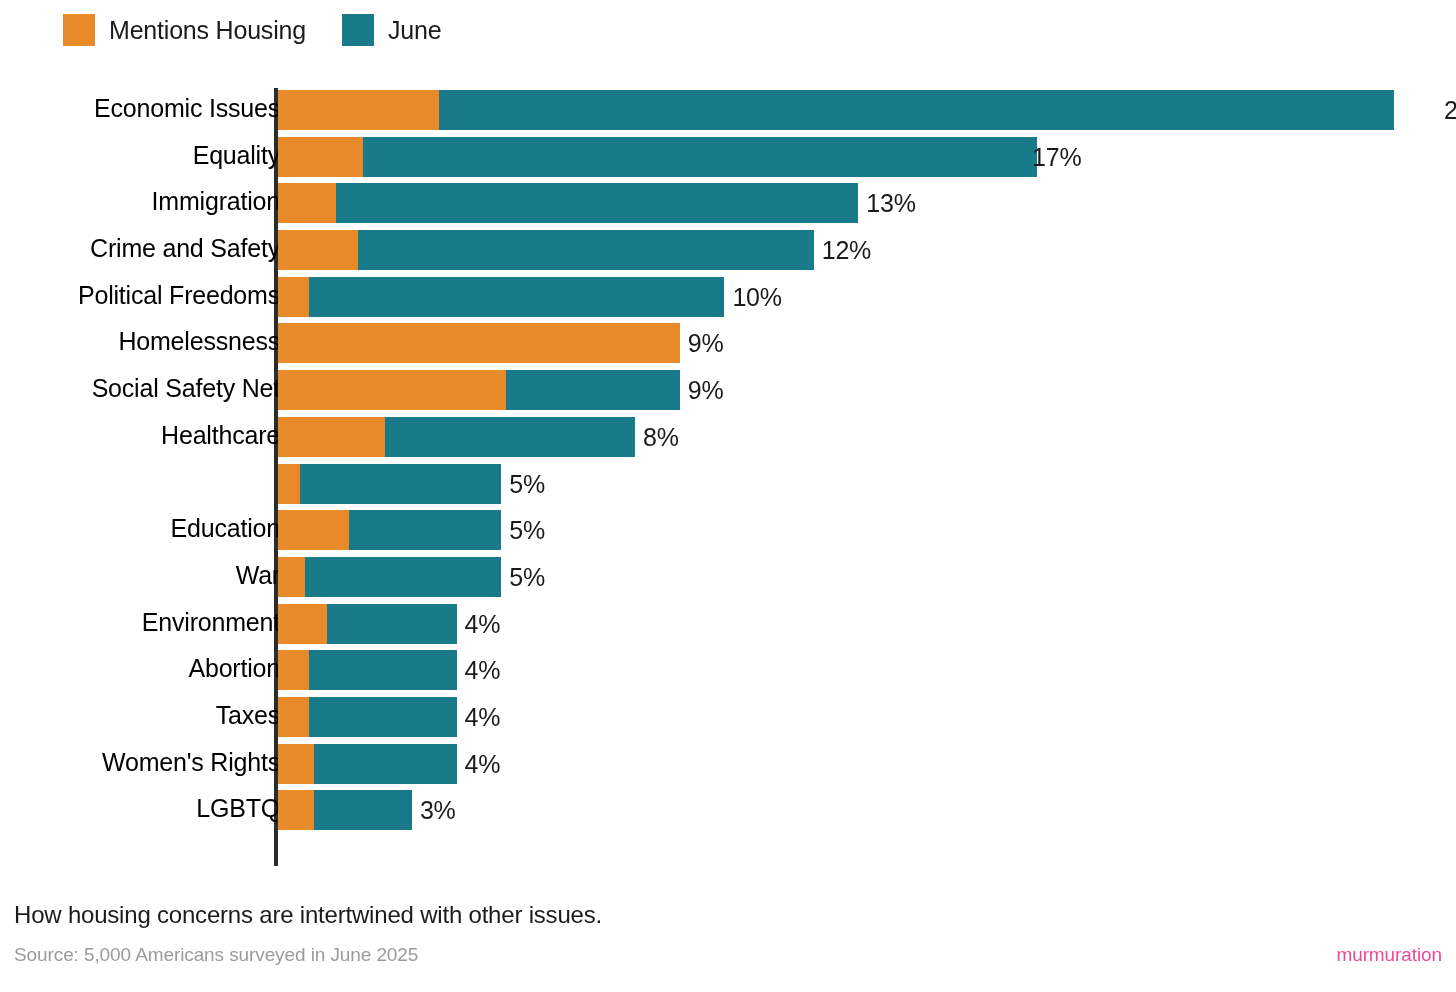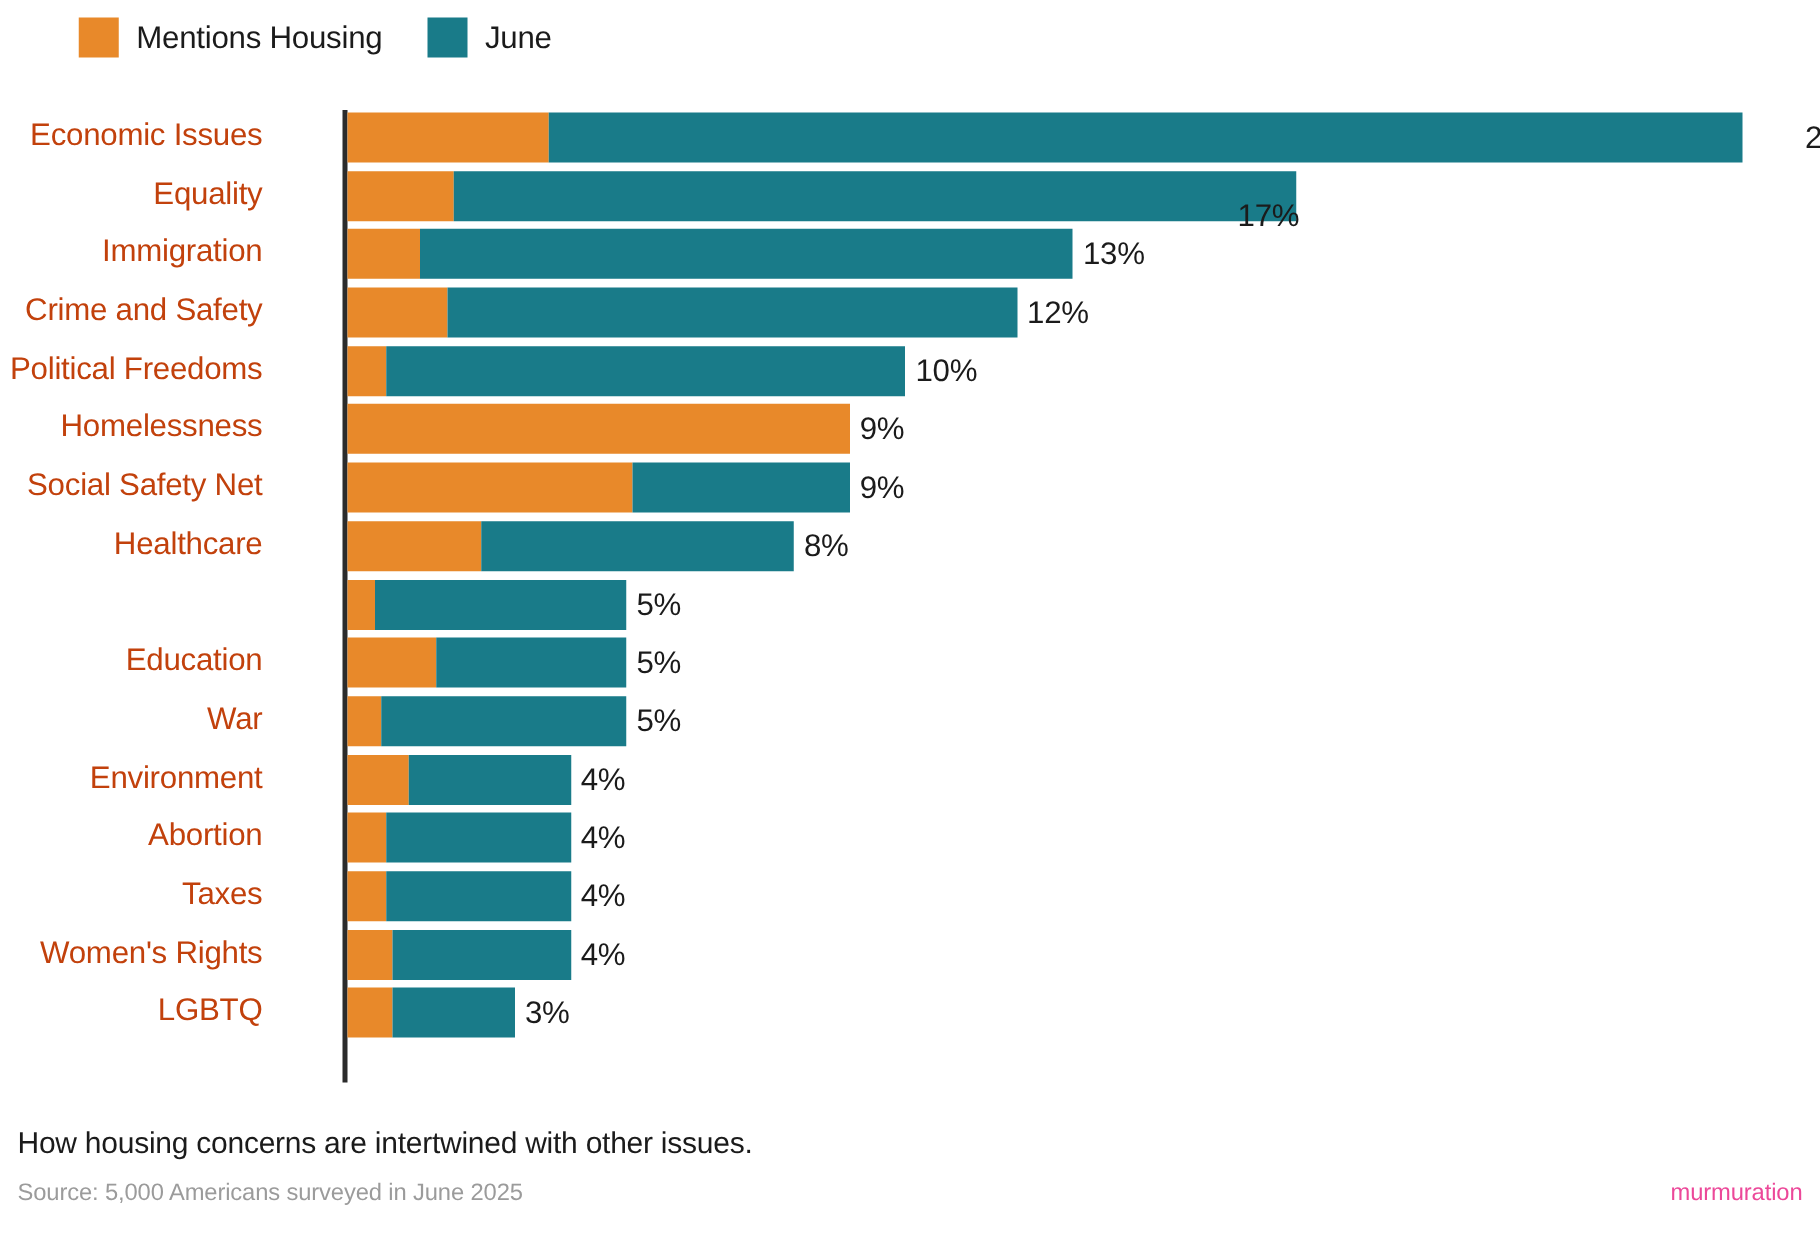--- a/index.html
+++ b/index.html
@@ -67,26 +67,26 @@
     left: 0;
     top: 0;
     width: 1456px;
   }
   .row {
     position: relative;
     height: 46.7px;
   }
   .row-label {
     position: absolute;
-    right: 1246px;       
+    right: 1176px;       
     top: 0;
     height: 40px;
     line-height: 40px;
     font-size: 25px;
-    color: #c2410c;
+    color: #000000;
     white-space: nowrap;
     letter-spacing: -0.2px;
   }
   .bar-wrap {
     position: absolute;
     left: 278px;
     top: 2px;
     height: 40px;
     display: flex;
     align-items: stretch;
@@ -164,21 +164,21 @@
             <span class="seg seg-other" style="width: 955.296px; background: rgb(25, 123, 137);"></span>
           </div>
           <div class="bar-value" style="left: 1402px; top: 2px; margin-left: 42px;">25%</div>
         </div>
         <div class="row">
           <div class="row-label">Equality</div>
           <div class="bar-wrap">
             <span class="seg seg-housing" style="width: 84.816px; background: rgb(232, 137, 42);"></span>
             <span class="seg seg-other" style="width: 674.064px; background: rgb(25, 123, 137);"></span>
           </div>
-          <div class="bar-value" style="left: 990px; top: 2px; margin-top: 16px;">17%</div>
+          <div class="bar-value" style="left: 1032px; top: 2px;">17%</div>
         </div>
         <div class="row">
           <div class="row-label">Immigration</div>
           <div class="bar-wrap">
             <span class="seg seg-housing" style="width: 58.032px; background: rgb(232, 137, 42);"></span>
             <span class="seg seg-other" style="width: 522.288px; background: rgb(25, 123, 137);"></span>
           </div>
           <div class="bar-value" style="left: 866.32px; top: 2px;">13%</div>
         </div>
         <div class="row">

